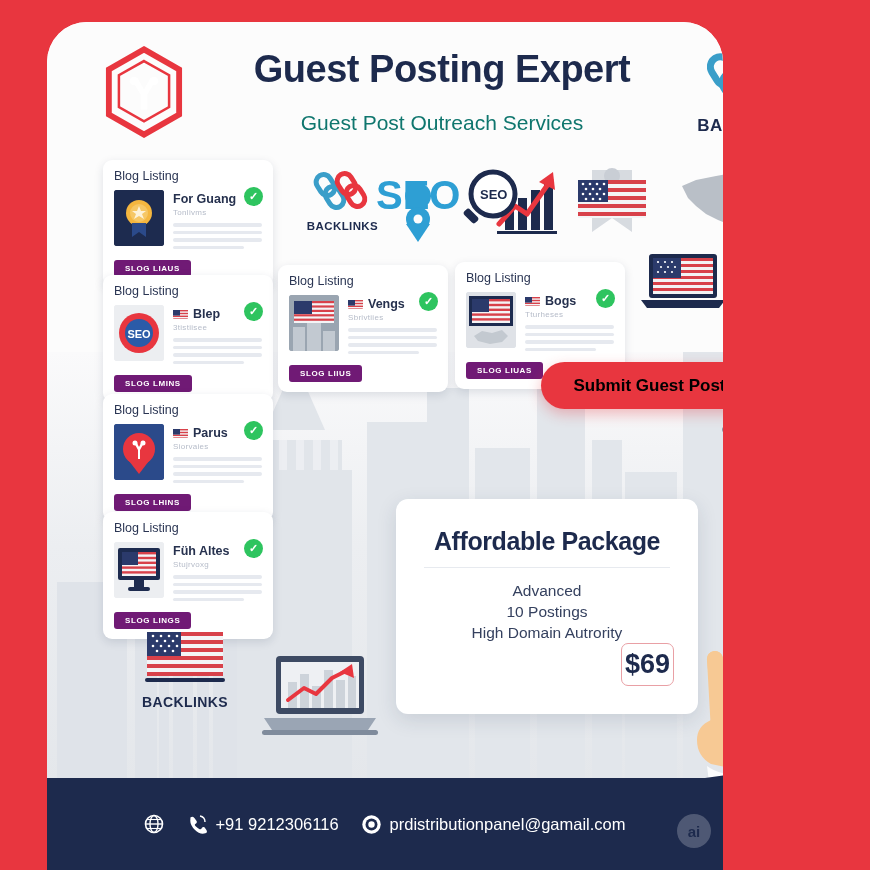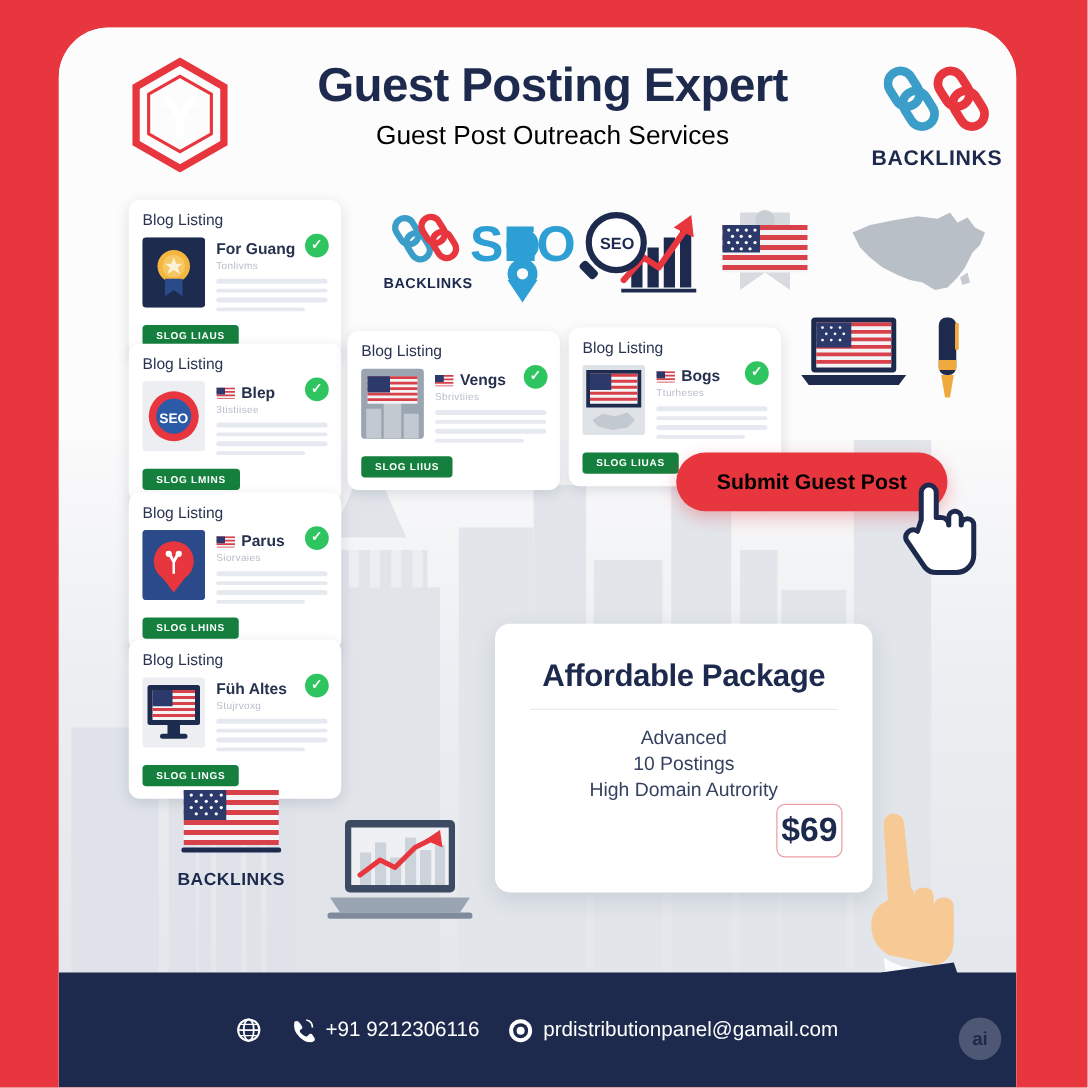--- a/index.html
+++ b/index.html
@@ -4,59 +4,59 @@
 <style>
   * { box-sizing: border-box; margin:0; padding:0; }
   html,body { width:870px; height:870px; overflow:hidden; }
   body {
     font-family: "Liberation Sans", sans-serif;
     background:#e8363f;
     position:relative;
   }
   
   #poster{
-    position:absolute; left:47px; top:22px; width:766px; height:848px;
+    position:absolute; left:47px; top:22px; width:676px; height:848px;
     background:#fbfbfb;
     border-radius:40px 40px 0 0;
     overflow:hidden;
   }
   
   .top-white{ position:absolute; left:0; top:0; width:100%; height:370px; background:#fcfcfc; }
   
   .city-bg{ position:absolute; left:0; top:330px; width:100%; height:430px;
      background:linear-gradient(180deg,#fafafb 0%,#eceef1 45%,#e4e7eb 100%); }
   .ground{ position:absolute; left:0; bottom:0; width:100%; height:92px; background:#dfe3e8; }
 
   
   .header{ position:absolute; left:0; top:0; width:100%; height:125px; }
   .logo{ position:absolute; left:55px; top:24px; width:84px; height:92px; }
   .title-wrap{ position:absolute; left:160px; top:26px; width:470px; text-align:center; }
   .title{ font-size:38px; font-weight:bold; color:#1d2a4d; letter-spacing:-0.5px; }
-  .subtitle{ font-size:21px; color:#000000; margin-top:6px; }
+  .subtitle{ font-size:21px; color:#0f766e; margin-top:20px; }
   .bl-header{ position:absolute; left:635px; top:28px; width:135px; text-align:center; }
   .bl-header .lbl{ font-size:17px; font-weight:bold; color:#1d2a4d; letter-spacing:0.5px; margin-top:4px;}
 
   
   .card{
     position:absolute; background:#fff; border-radius:9px;
     box-shadow:0 3px 10px rgba(25,40,70,.13);
     padding:9px 11px 10px 11px;
   }
   .card .ttl{ font-size:12.5px; color:#2a3553; font-weight:500; margin-bottom:7px;}
   .card .body{ display:flex; gap:9px; }
   .thumb{ width:50px; height:56px; border-radius:3px; flex:none; overflow:hidden; position:relative;
           background:#1d2b4f; }
   .meta{ flex:1; position:relative; padding-top:2px; }
   .meta .name{ font-size:12.5px; font-weight:bold; color:#26314e; display:flex; align-items:center; gap:5px; }
   .meta .sub{ font-size:8px; color:#b6bcc9; margin-top:2px; letter-spacing:.3px;}
   .lines{ margin-top:6px; }
   .lines i{ display:block; height:3.5px; border-radius:2px; background:#e6e9ef; margin-bottom:4px;}
   .check{ position:absolute; right:-1px; top:-3px; width:19px; height:19px; border-radius:50%;
           background:#2ec45f; color:#fff; font-size:11px; line-height:19px; text-align:center; font-weight:bold;}
-  .badge{ display:inline-block; margin-top:7px; background:#15803d; color:#fff;
+  .badge{ display:inline-block; margin-top:7px; background:#701a75; color:#fff;
           font-size:8px; font-weight:bold; letter-spacing:.6px; padding:4px 11px; border-radius:3px;
           filter:blur(.15px); }
   .flag-mini{ width:15px; height:10px; flex:none; border-radius:1px; overflow:hidden; position:relative;}
 
   
   .icon-row .item{ position:absolute; text-align:center; }
   .ic-label{ font-size:11.5px; font-weight:bold; color:#1d2a4d; letter-spacing:.4px; }
 
   
   .submit-btn{

